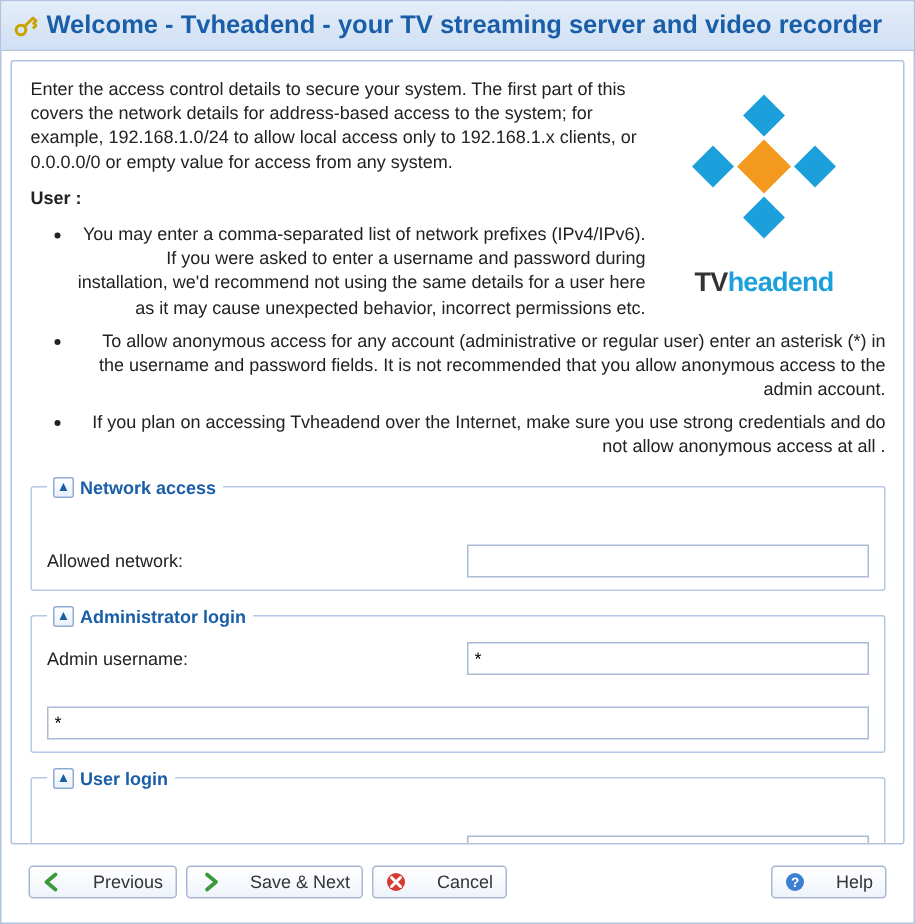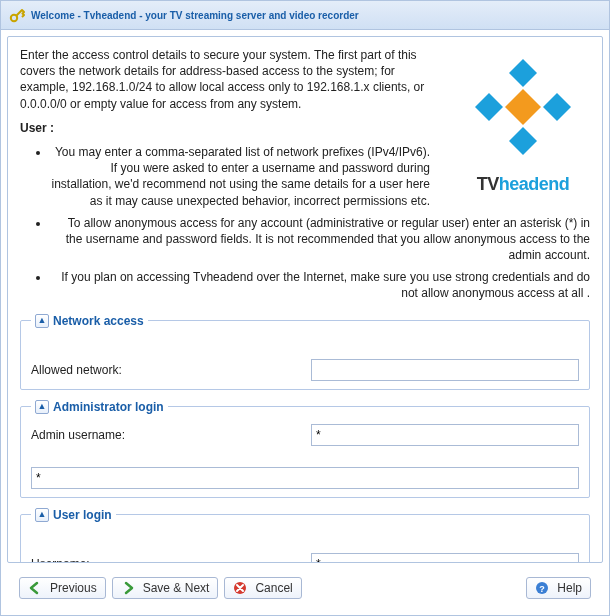--- a/index.html
+++ b/index.html
@@ -22,34 +22,34 @@
   border-bottom: 1px solid #b0c4e0;
   padding: 6px 8px;
   display: flex;
   align-items: center;
   gap: 6px;
 }
 .titlebar .icon { width: 16px; height: 16px; flex-shrink:0; }
 .titlebar-text {
   font-weight: bold;
   color: #1a5ea8;
-  font-size: 10px;
+  font-size: 17px;
 }
 .content {
   padding: 10px 12px 12px 12px;
   flex: 1;
   overflow: auto;
   position: relative;
   border: 1px solid #b0c4e0;
   margin: 6px;
   border-radius: 2px;
 }
 .logo {
   position: absolute;
-  right: 4px;
+  right: 18px;
   top: 20px;
   width: 150px;
   height: 150px;
   text-align: center;
 }
 .logo svg { width: 120px; height: 110px; }
 .logo-text { font-weight: bold; font-size: 18px; letter-spacing: -0.5px; margin-top: 4px;}
 .logo-text .tv { color: #333; }
 .logo-text .he { color: #1ca0dc; }
 .intro p { margin-bottom: 8px; line-height: 1.35; padding-right: 160px;}
@@ -107,21 +107,21 @@
 .buttonbar {
   padding: 8px 12px 10px 12px;
   display: flex;
   align-items: center;
   gap: 6px;
   margin: 0 6px 6px 6px;
 }
 .btn {
   display: inline-flex;
   align-items: center;
-  gap: 8px;
+  gap: 20px;
   padding: 3px 8px;
   font-size: 12px;
   border: 1px solid #a8b8d4;
   border-radius: 3px;
   background: linear-gradient(to bottom, #fff, #eef3fb);
   cursor: pointer;
   color: #333;
 }
 .spacer { flex: 1; }
 .btn .ic { width: 14px; height: 14px; display:inline-flex; align-items:center; justify-content:center; }

